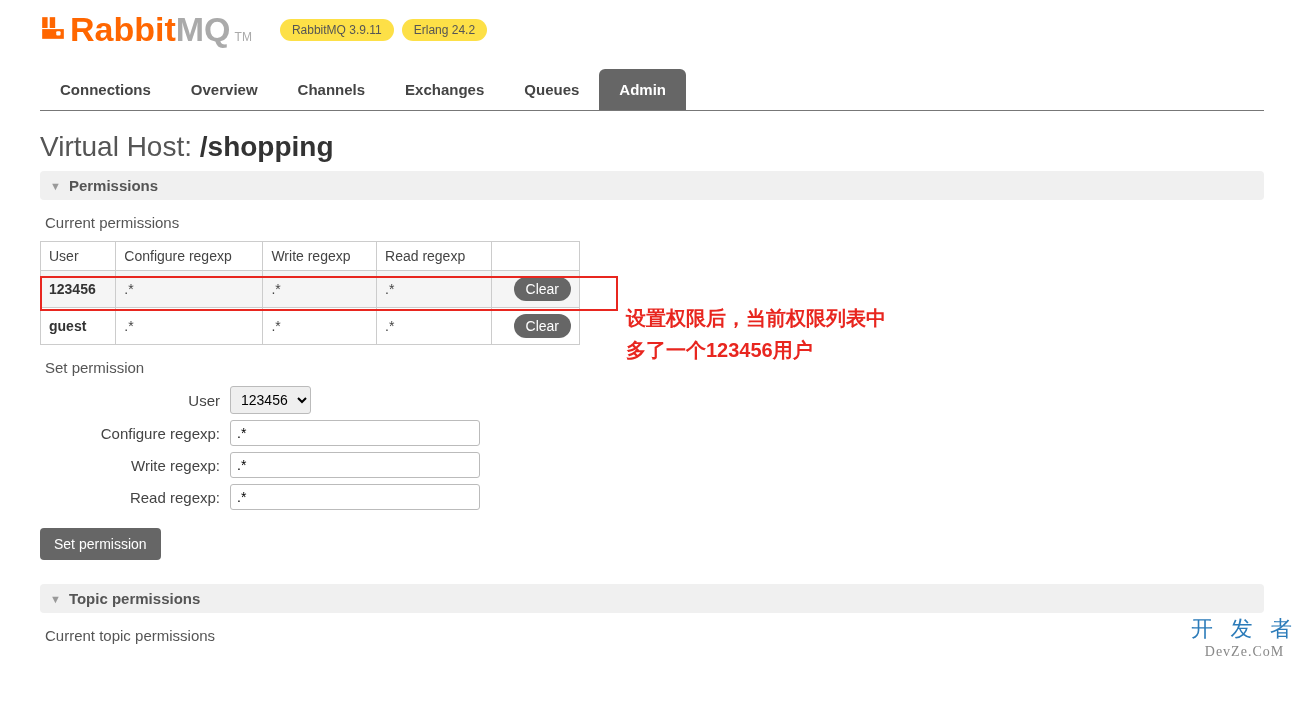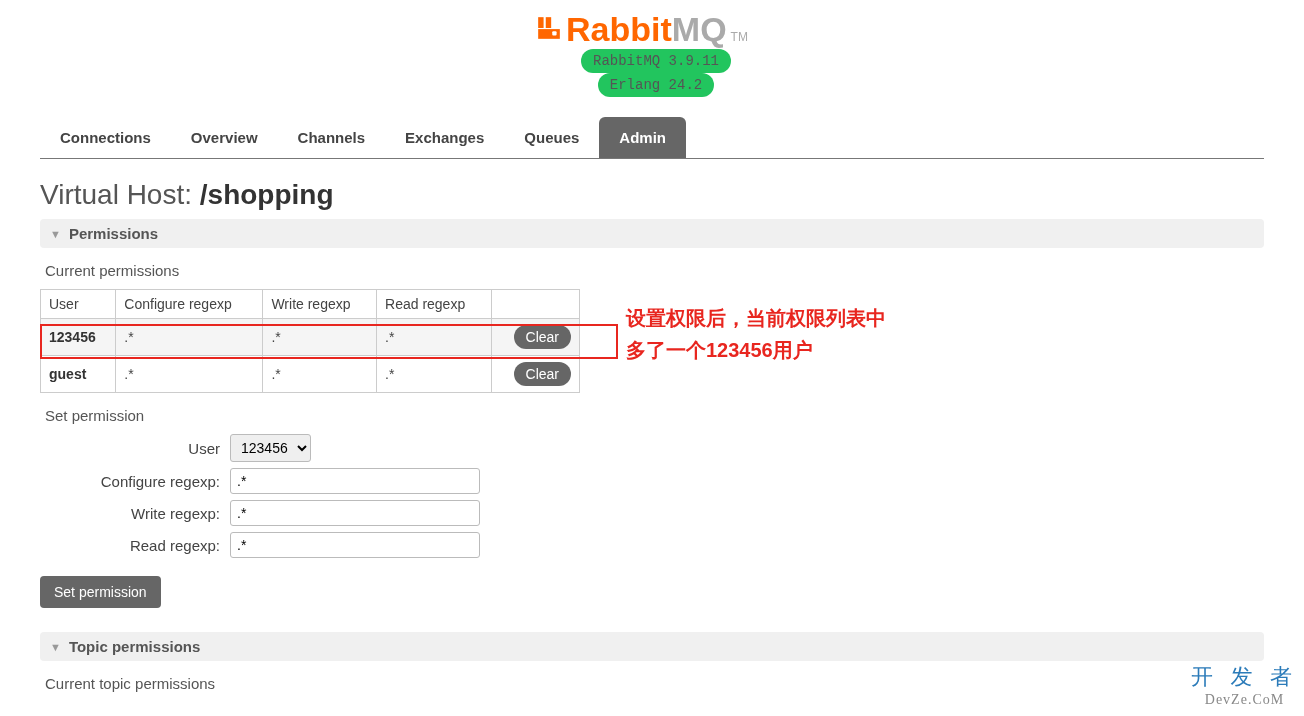--- a/index.html
+++ b/index.html
@@ -4,30 +4,30 @@
 <style>
   * { box-sizing: border-box; }
   body {
     margin: 0;
     font-family: Verdana, Arial, sans-serif;
     color: #444;
     background: #fff;
     font-size: 13px;
   }
   .page { width: 1304px; padding: 10px 40px; position: relative; }
-  .header { display: flex; align-items: center; margin-bottom: 10px; flex-direction: column; }
+  .header { display: flex; align-items: center; margin-bottom: 10px; }
   .logo { display: flex; align-items: baseline; margin-right: 20px; }
   .logo-icon { color: #ff6600; font-size: 28px; margin-right: 4px; font-weight: bold; }
   .logo-text { font-size: 34px; font-weight: bold; }
   .logo-rabbit { color: #ff6600; }
   .logo-mq { color: #aaa; }
   .logo-tm { font-size: 12px; color: #aaa; margin-left: 4px; vertical-align: top; }
   .pill {
-    background: #22c55e; border-radius: 12px; padding: 4px 12px;
-    margin-left: 8px; font-size: 14px; color: #555; font-family: Liberation Mono, monospace;
+    background: #fde047; border-radius: 12px; padding: 4px 12px;
+    margin-left: 8px; font-size: 12px; color: #555;
   }
   .nav { border-bottom: 1px solid #777; display: flex; margin-top: 20px; }
   .nav-tab {
     padding: 12px 20px; font-size: 15px; font-weight: bold; color: #444;
     cursor: pointer;
   }
   .nav-tab.active {
     background: #666; color: #fff; border-radius: 6px 6px 0 0;
   }
   h1 { font-size: 28px; font-weight: normal; margin: 20px 0 8px; color: #555; }

